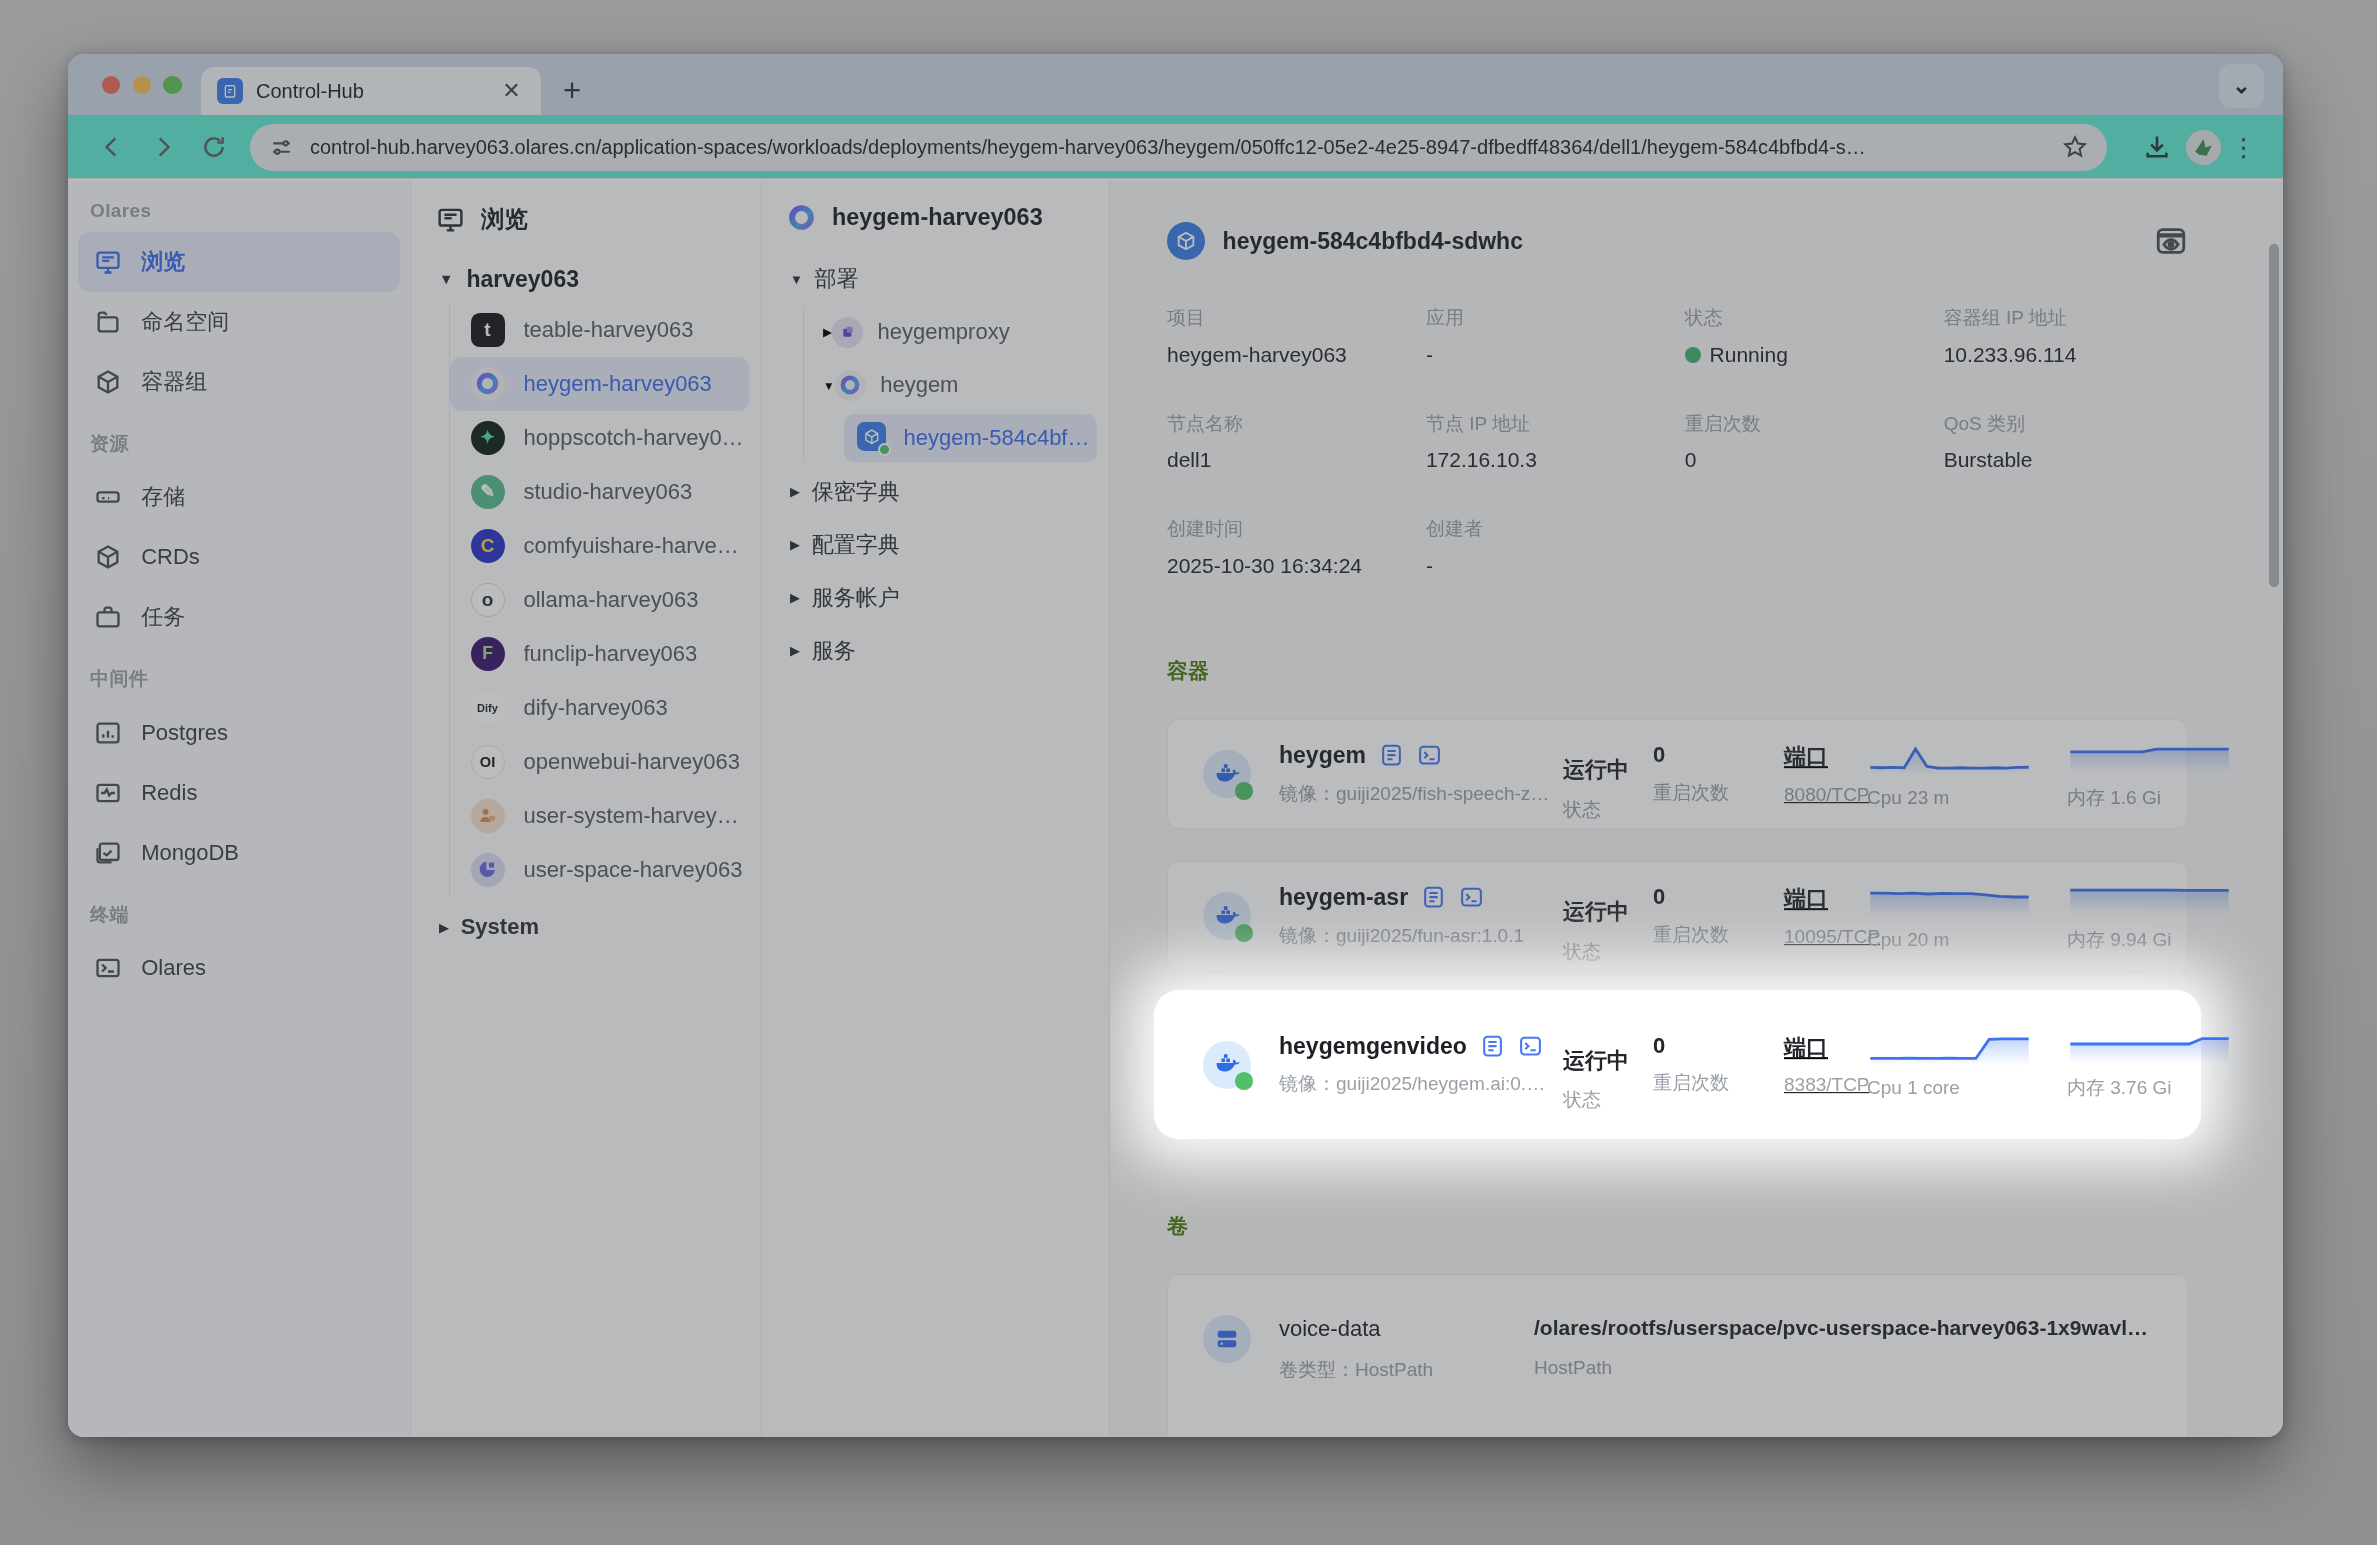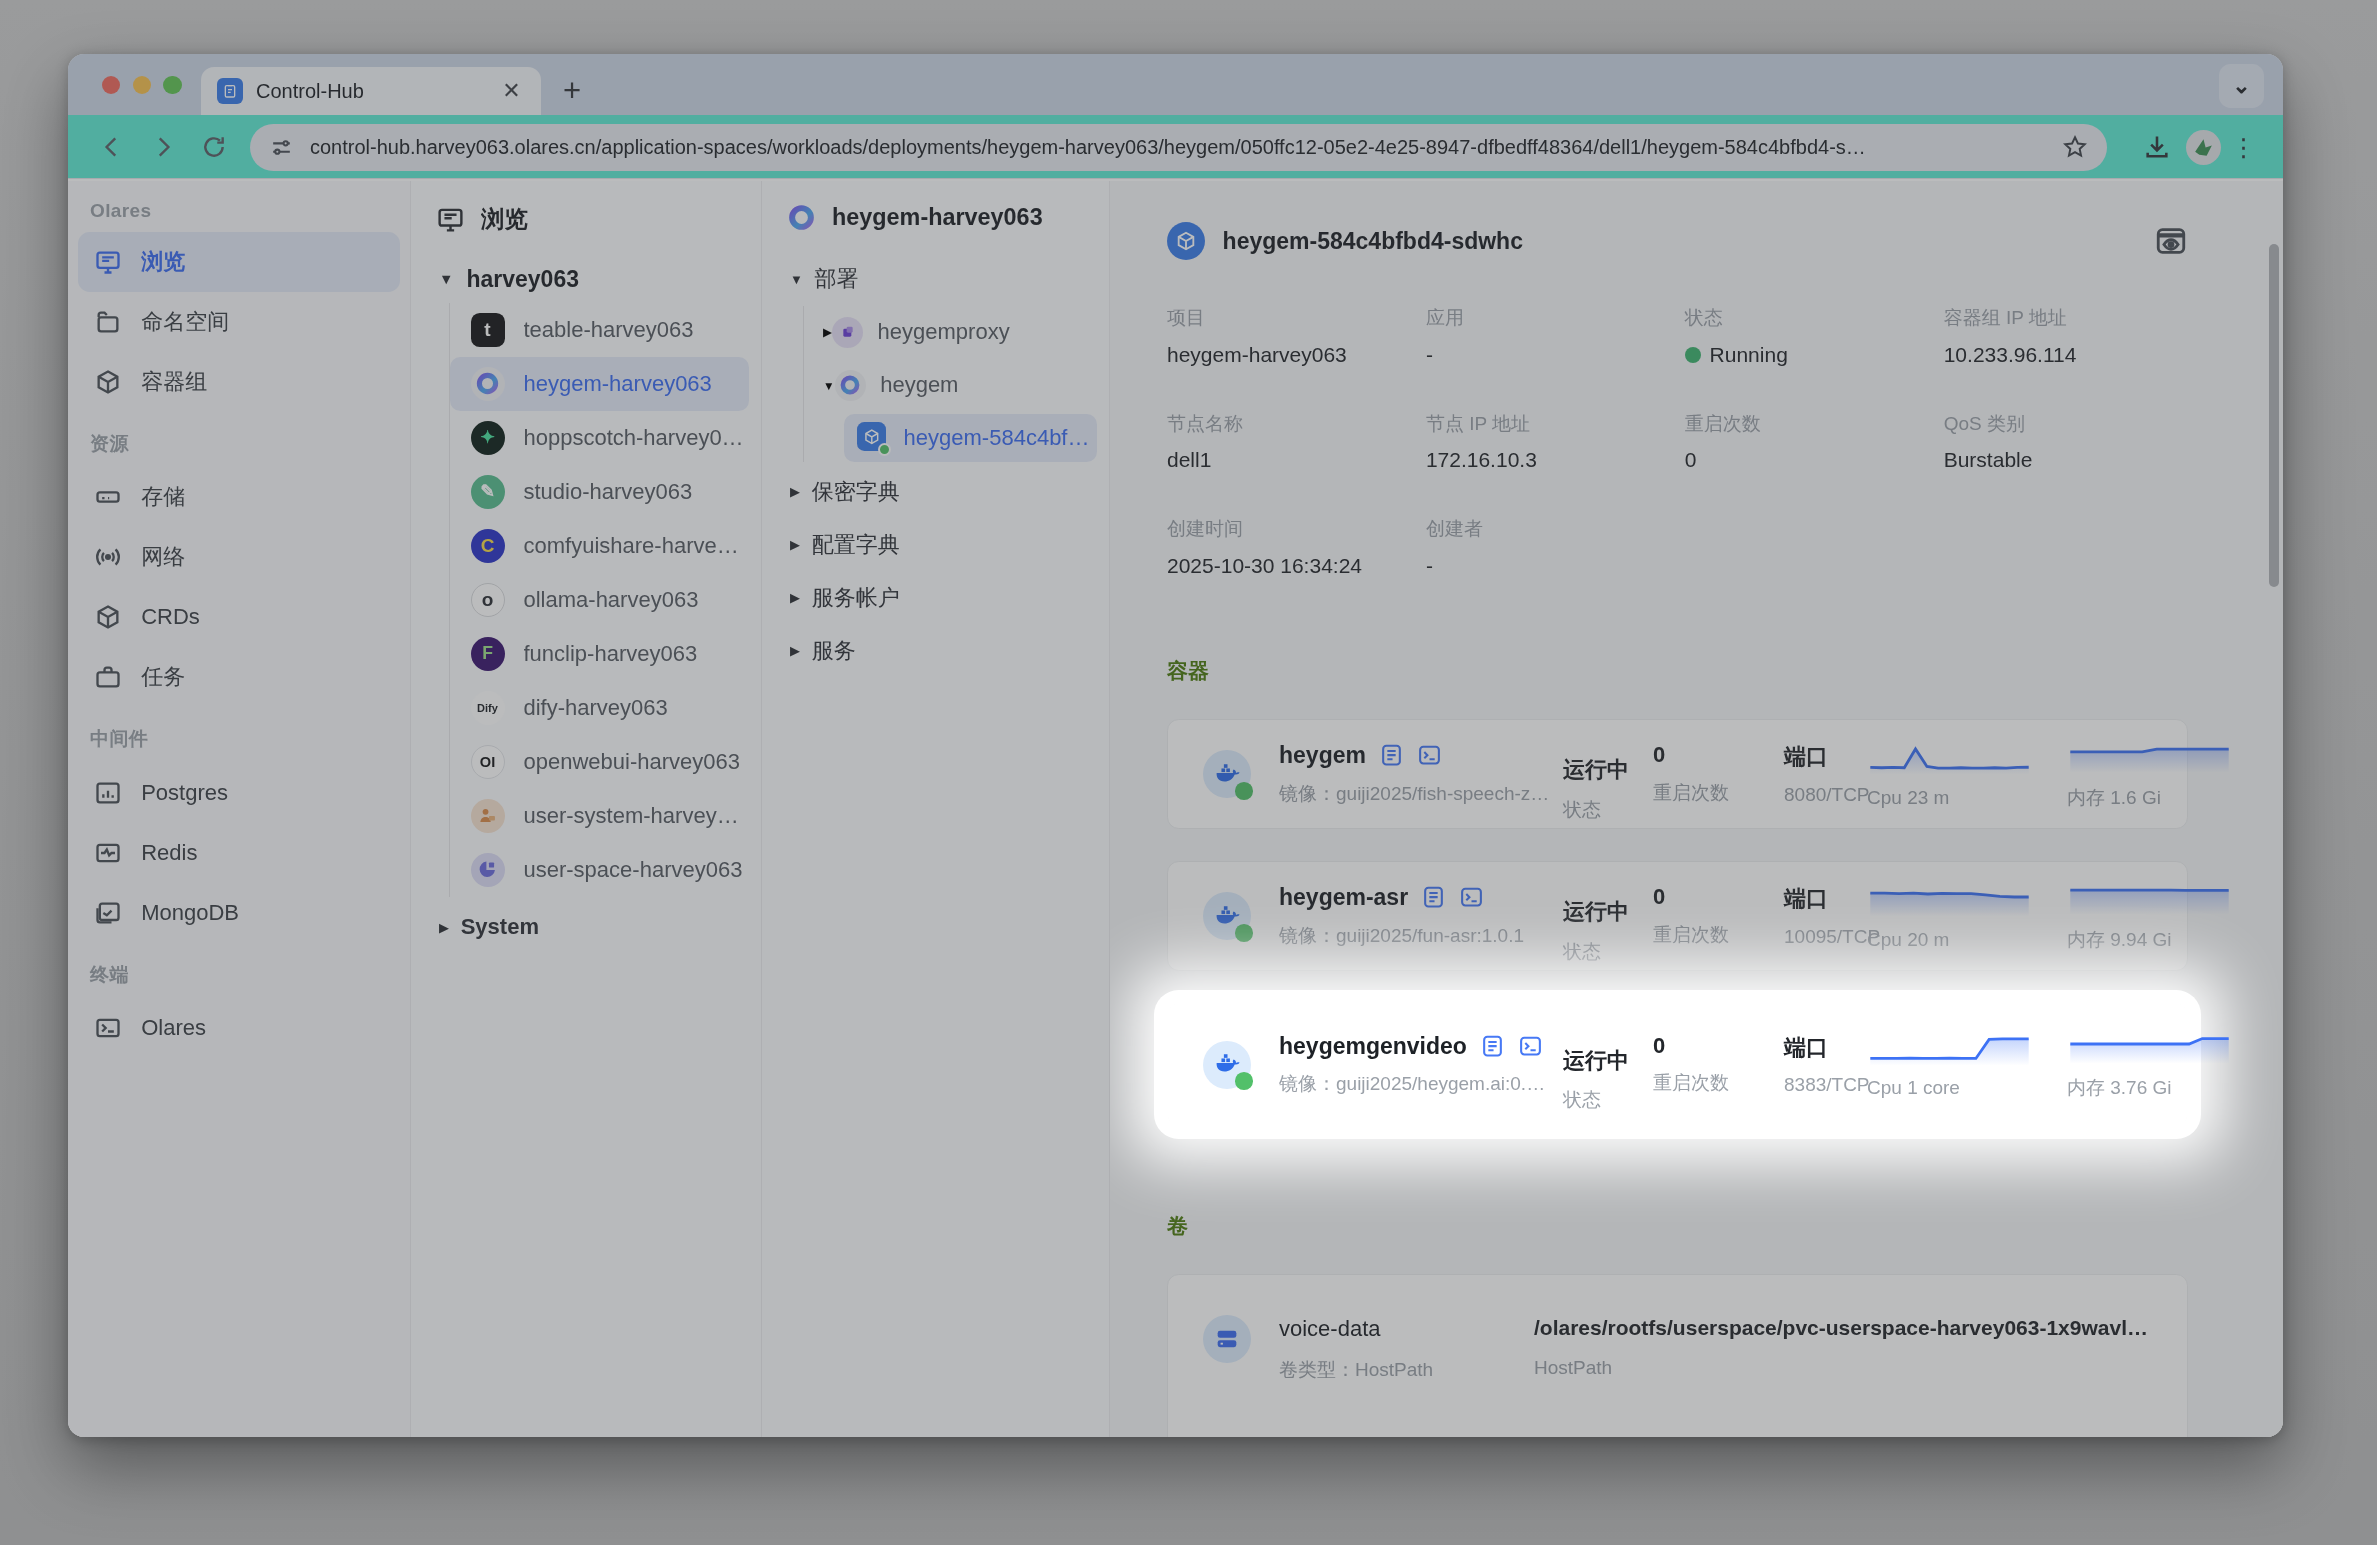--- a/index.html
+++ b/index.html
@@ -102,21 +102,21 @@
   .dockeric .circ { width:48px; height:48px; border-radius:50%; background:#dcebfc; display:flex; align-items:center; justify-content:center; }
   .dockeric .dot { position:absolute; right:-1.5px; bottom:-1.5px; width:17.6px; height:17.6px; border-radius:50%; background:#52c06a; }
   .c-namecol { position:absolute; left:111px; top:50%; transform:translateY(-50%); width:271px; }
   .c-namerow { display:flex; align-items:center; }
   .c-name { font-size:23px; font-weight:bold; color:#1d2126; white-space:nowrap; }
   .mini-btn { width:25px; height:25px; margin-left:13px; color:#4779f5; flex:0 0 auto; }
   .c-image { font-size:19px; color:#9aa0a8; margin-top:11.7px; white-space:nowrap; overflow:hidden; text-overflow:ellipsis; }
   .c-col { position:absolute; top:50%; transform:translateY(-50%); }
   .c-col .big { font-size:22px; font-weight:bold; color:#23262b; }
   .c-col .sml { font-size:19px; color:#9aa0a8; margin-top:11.7px; }
-  .col-status { left:395px;margin-top:15px; } .col-restart { left:485px; } .col-port { left:616px; }
+  .col-status { left:395px;margin-top:15px; } .col-restart { left:485px; } .col-port { left:616px;text-decoration:underline; }
   .col-cpu { left:699px; width:165px; } .col-mem { left:899px; width:165px; }
   .spark { width:165px; height:35px; }
 
   .v-card { margin-top:34px; }
   .vrow { position:relative; height:187px; }
   .vrow .driveic { position:absolute; left:35px; top:40px; width:48px; height:48px; border-radius:50%; background:#dcebfc; display:flex; align-items:center; justify-content:center; }
   .v-name { position:absolute; left:111px; top:41px; font-size:22px; font-weight:normal; color:#1d2126; }
   .v-type { position:absolute; left:111px; top:82px; font-size:19px; color:#9aa0a8; }
   .v-path { position:absolute; left:366px; top:41px; right:29px; font-size:21px; font-weight:bold; color:#23262b; white-space:nowrap; overflow:hidden; text-overflow:ellipsis; }
   .v-path-sub { position:absolute; left:366px; top:82px; font-size:19px; color:#9aa0a8; }
@@ -250,29 +250,20 @@
             <svg class="s" viewBox="0 0 24 24" fill="none" stroke="currentColor" stroke-width="2">
               <rect x="3" y="8" width="18" height="8" rx="2"></rect>
               <path d="M7 13h2M12 13h1"></path>
             </svg>
           </span>
         <span class="lbl">存储</span>
       </div>
       <div class="side-item">
         <span class="ic">
             <svg class="s" viewBox="0 0 24 24" fill="none" stroke="currentColor" stroke-width="2">
-              <circle cx="12" cy="12" r="1.6" fill="currentColor"></circle>
-              <path d="M8.5 15.5a5 5 0 0 1 0-7M15.5 8.5a5 5 0 0 1 0 7M5.5 18.5a9 9 0 0 1 0-13M18.5 5.5a9 9 0 0 1 0 13"></path>
-            </svg>
-          </span>
-        <span class="lbl">网络</span>
-      </div>
-      <div class="side-item">
-        <span class="ic">
-            <svg class="s" viewBox="0 0 24 24" fill="none" stroke="currentColor" stroke-width="2">
               <path d="M12 3l8 4.5v9L12 21l-8-4.5v-9z"></path>
               <path d="M4 7.5l8 4.5 8-4.5M12 12v9"></path>
             </svg>
           </span>
         <span class="lbl">CRDs</span>
       </div>
       <div class="side-item">
         <span class="ic">
             <svg class="s" viewBox="0 0 24 24" fill="none" stroke="currentColor" stroke-width="2">
               <rect x="3" y="8" width="18" height="12" rx="2"></rect>

